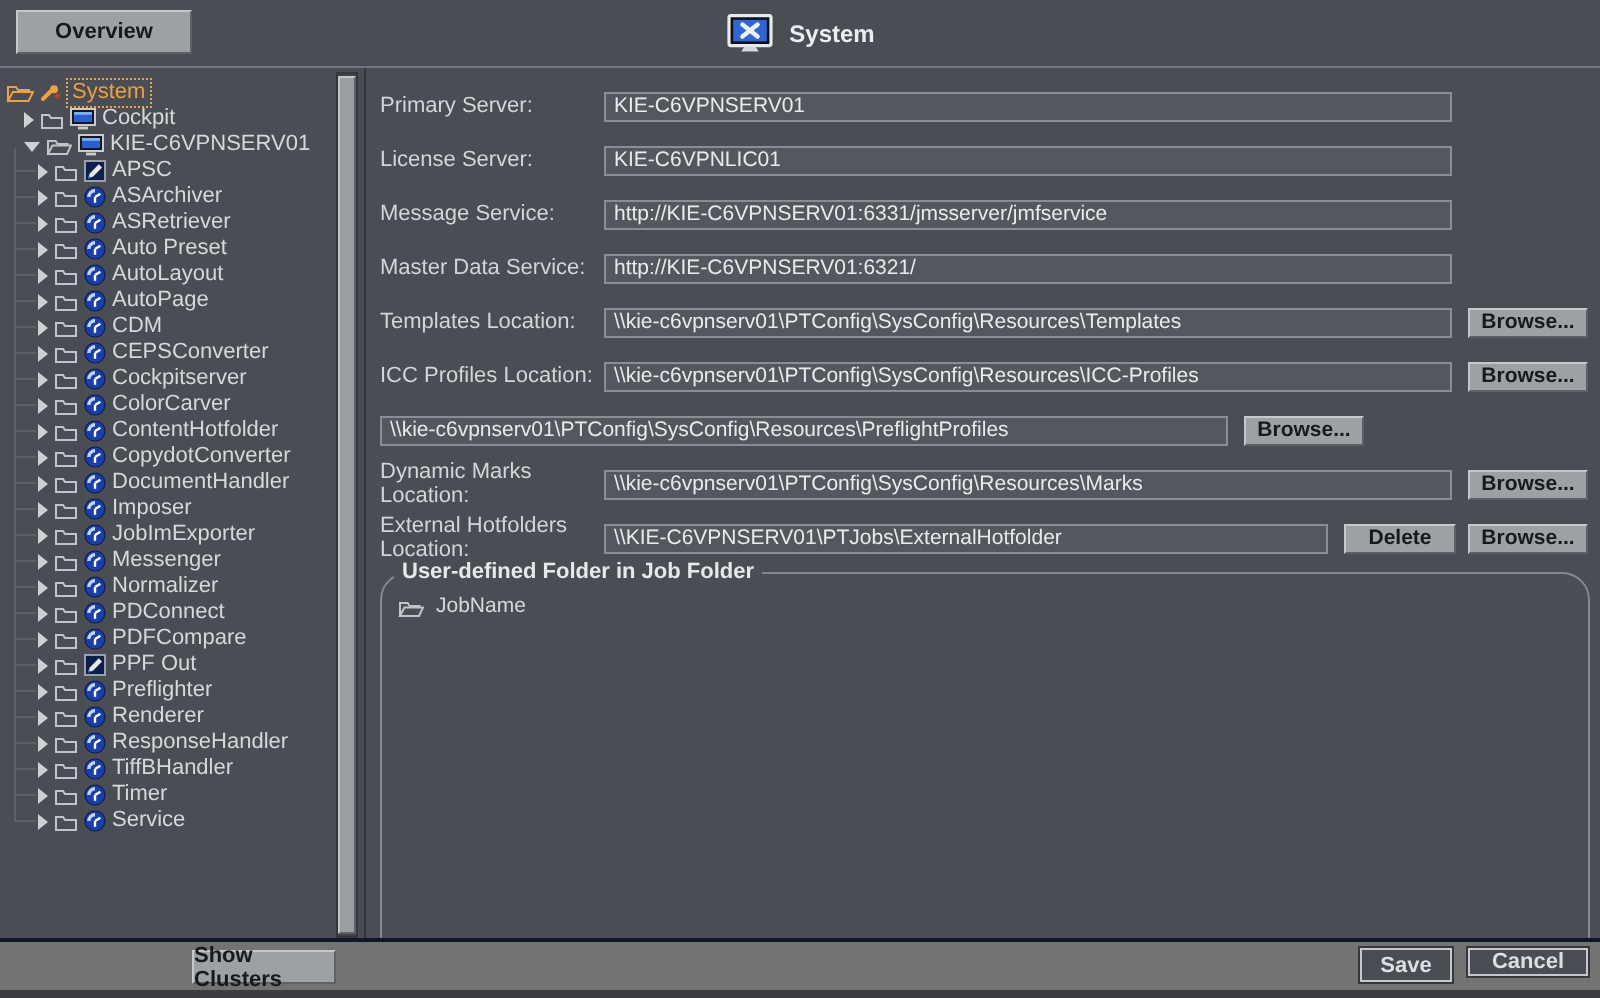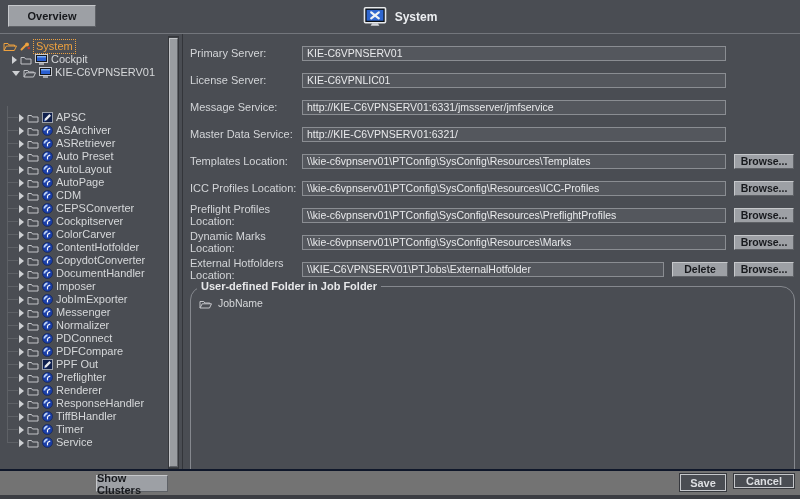--- a/index.html
+++ b/index.html
@@ -23,21 +23,21 @@
   }
   .overview-btn{position:absolute;left:8px;top:5px;width:88px;height:22px;}
   .title-wrap{position:absolute;left:0;right:0;top:0;height:33px;display:flex;align-items:center;justify-content:center;gap:8px;}
   .title-text{color:#eceef1;font-size:12px;font-weight:bold;}
   
   .left-panel{position:absolute;top:34px;left:0;width:183px;bottom:28px;border-right:1px solid #33353a;box-sizing:border-box;}
   .tree{position:absolute;left:0;top:2px;right:13px;bottom:0;padding-top:4px;overflow:hidden;}
   .trow{display:flex;align-items:center;gap:3px;height:13px;position:relative;white-space:nowrap;}
   .trow.top{padding-left:12px;}
   .trow.root{padding-left:3px;}
-  .tchildren{position:relative;margin-top:32px;}
+  .tchildren{position:relative;}
   .tchildren::before{content:"";position:absolute;left:7px;top:-5px;bottom:6px;width:1px;background:#5e6166;}
   .trow.child{padding-left:19px;}
   .trow.child::before{content:"";position:absolute;left:8px;top:6px;width:10px;height:1px;background:#5e6166;}
   .tlabel{color:#d6d8da;font-size:11px;line-height:13px;}
   .tlabel.sel{color:#eda13f;outline:1px dotted #eda13f;padding:0 2px;}
   .arrow{display:inline-block;width:0;height:0;flex:0 0 auto;}
   .arrow-r{border-left:5px solid #ced0d3;border-top:4px solid transparent;border-bottom:4px solid transparent;}
   .arrow-d{border-top:5px solid #ced0d3;border-left:4px solid transparent;border-right:4px solid transparent;margin-top:2px;}
   .ticon{display:inline-flex;align-items:center;flex:0 0 auto;}
   .vscroll{position:absolute;top:2px;bottom:2px;right:3px;width:9px;background:#3f4247;border:1px solid #35373b;}
@@ -649,21 +649,20 @@
     <span class="form-label">Templates Location:</span>
     <input class="tfield full" value="\\kie-c6vpnserv01\PTConfig\SysConfig\Resources\Templates" style="">
     <div class="btn-light btn-browse">Browse...</div>
   </div>
   <div class="form-row">
     <span class="form-label">ICC Profiles Location:</span>
     <input class="tfield full" value="\\kie-c6vpnserv01\PTConfig\SysConfig\Resources\ICC-Profiles" style="">
     <div class="btn-light btn-browse">Browse...</div>
   </div>
   <div class="form-row">
-    <span class="form-label">Preflight Profiles Location:</span>
     <input class="tfield full" value="\\kie-c6vpnserv01\PTConfig\SysConfig\Resources\PreflightProfiles" style="">
     <div class="btn-light btn-browse">Browse...</div>
   </div>
   <div class="form-row">
     <span class="form-label">Dynamic Marks Location:</span>
     <input class="tfield full" value="\\kie-c6vpnserv01\PTConfig\SysConfig\Resources\Marks" style="">
     <div class="btn-light btn-browse">Browse...</div>
   </div>
   <div class="form-row">
     <span class="form-label">External Hotfolders Location:</span>

